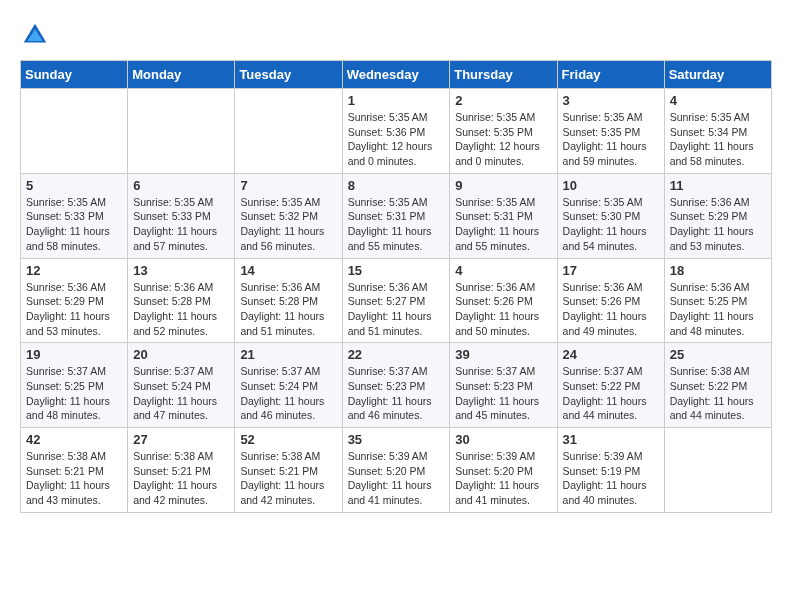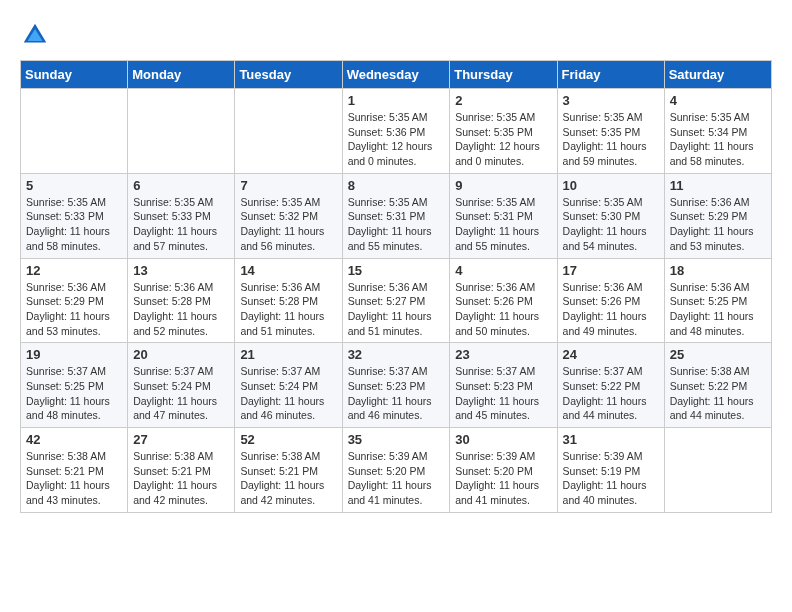--- a/index.html
+++ b/index.html
@@ -274,28 +274,28 @@
 and 47 minutes.</div>
         </td>
         <td>
           <div class="day-number">21</div>
           <div class="day-info" style="white-space: pre-line;">Sunrise: 5:37 AM
 Sunset: 5:24 PM
 Daylight: 11 hours
 and 46 minutes.</div>
         </td>
         <td>
-          <div class="day-number">32</div>
+          <div class="day-number">22</div>
           <div class="day-info" style="white-space: pre-line;">Sunrise: 5:37 AM
 Sunset: 5:23 PM
 Daylight: 11 hours
 and 46 minutes.</div>
         </td>
         <td>
-          <div class="day-number">23</div>
+          <div class="day-number">39</div>
           <div class="day-info" style="white-space: pre-line;">Sunrise: 5:37 AM
 Sunset: 5:23 PM
 Daylight: 11 hours
 and 45 minutes.</div>
         </td>
         <td>
           <div class="day-number">24</div>
           <div class="day-info" style="white-space: pre-line;">Sunrise: 5:37 AM
 Sunset: 5:22 PM
 Daylight: 11 hours

